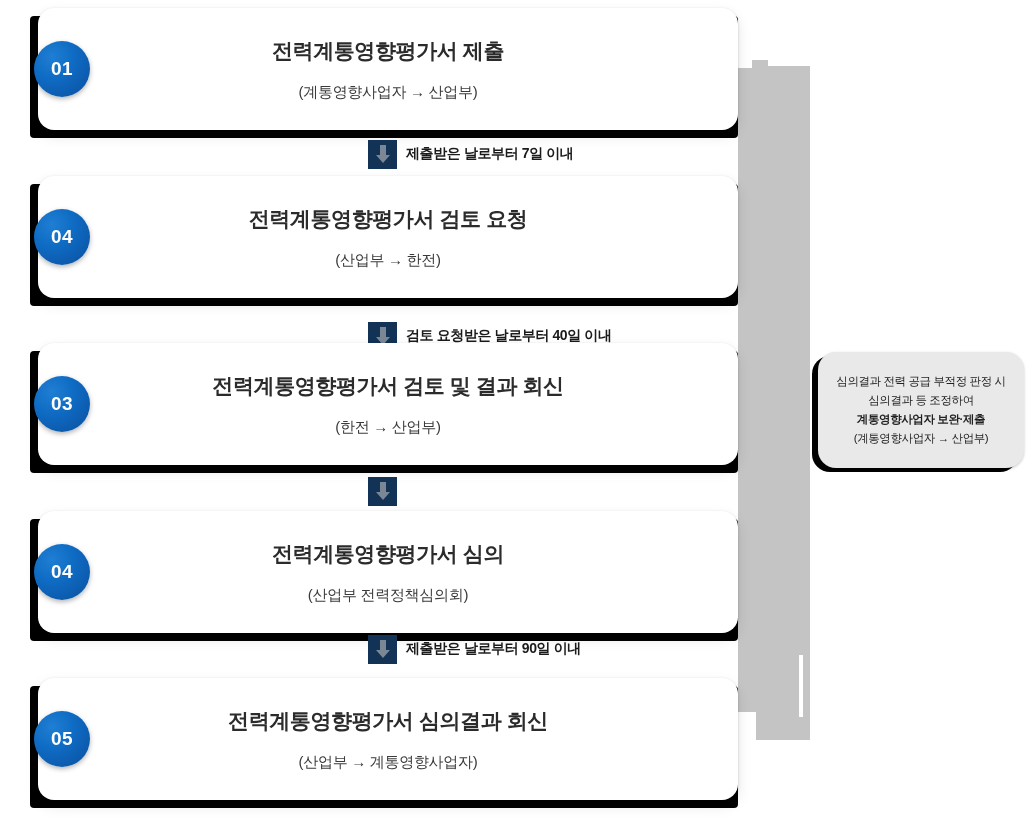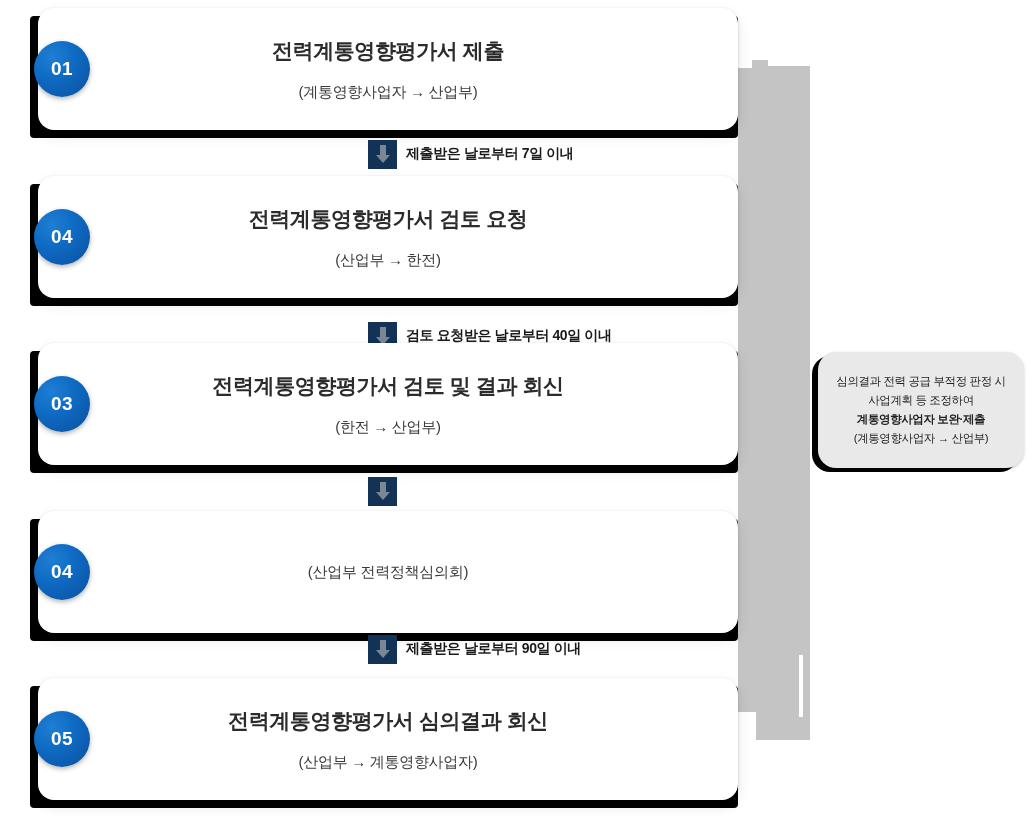--- a/index.html
+++ b/index.html
@@ -271,20 +271,21 @@
           <path d="M6 1 H12 V11 H16 L9 19 L2 11 H6 Z" fill="#7b8795"></path>
         </svg>
       </div>
       <div class="connector-label"></div>
     </div>
   </div>
 
   <div class="step" style="top:511px;">
     <div class="step-backdrop"></div>
     <div class="step-card">
+      <div class="step-title">전력계통영향평가서 심의</div>
       <div class="step-sub">(산업부 전력정책심의회)</div>
     </div>
     <div class="step-badge">04</div>
   </div>
 
   <div class="connector" style="top:634px;">
     <div class="connector-inner">
       <div class="arrow-box">
         <svg width="18" height="20" viewBox="0 0 18 20" aria-hidden="true">
           <path d="M6 1 H12 V11 H16 L9 19 L2 11 H6 Z" fill="#7b8795"></path>
@@ -300,19 +301,19 @@
       <div class="step-title">전력계통영향평가서 심의결과 회신</div>
       <div class="step-sub">(산업부 → 계통영향사업자)</div>
     </div>
     <div class="step-badge">05</div>
   </div>
 
   <div class="sidenote-wrap">
     <div class="sidenote-backdrop"></div>
     <div class="sidenote">
       <div class="sidenote-line">심의결과 전력 공급 부적정 판정 시</div>
-      <div class="sidenote-line">사업계획 등 조정하여</div>
+      <div class="sidenote-line">심의결과 등 조정하여</div>
       <div class="sidenote-line bold">계통영향사업자 보완·제출</div>
       <div class="sidenote-line">(계통영향사업자 → 산업부)</div>
     </div>
   </div>
 
 </div>
 
 </body></html>

